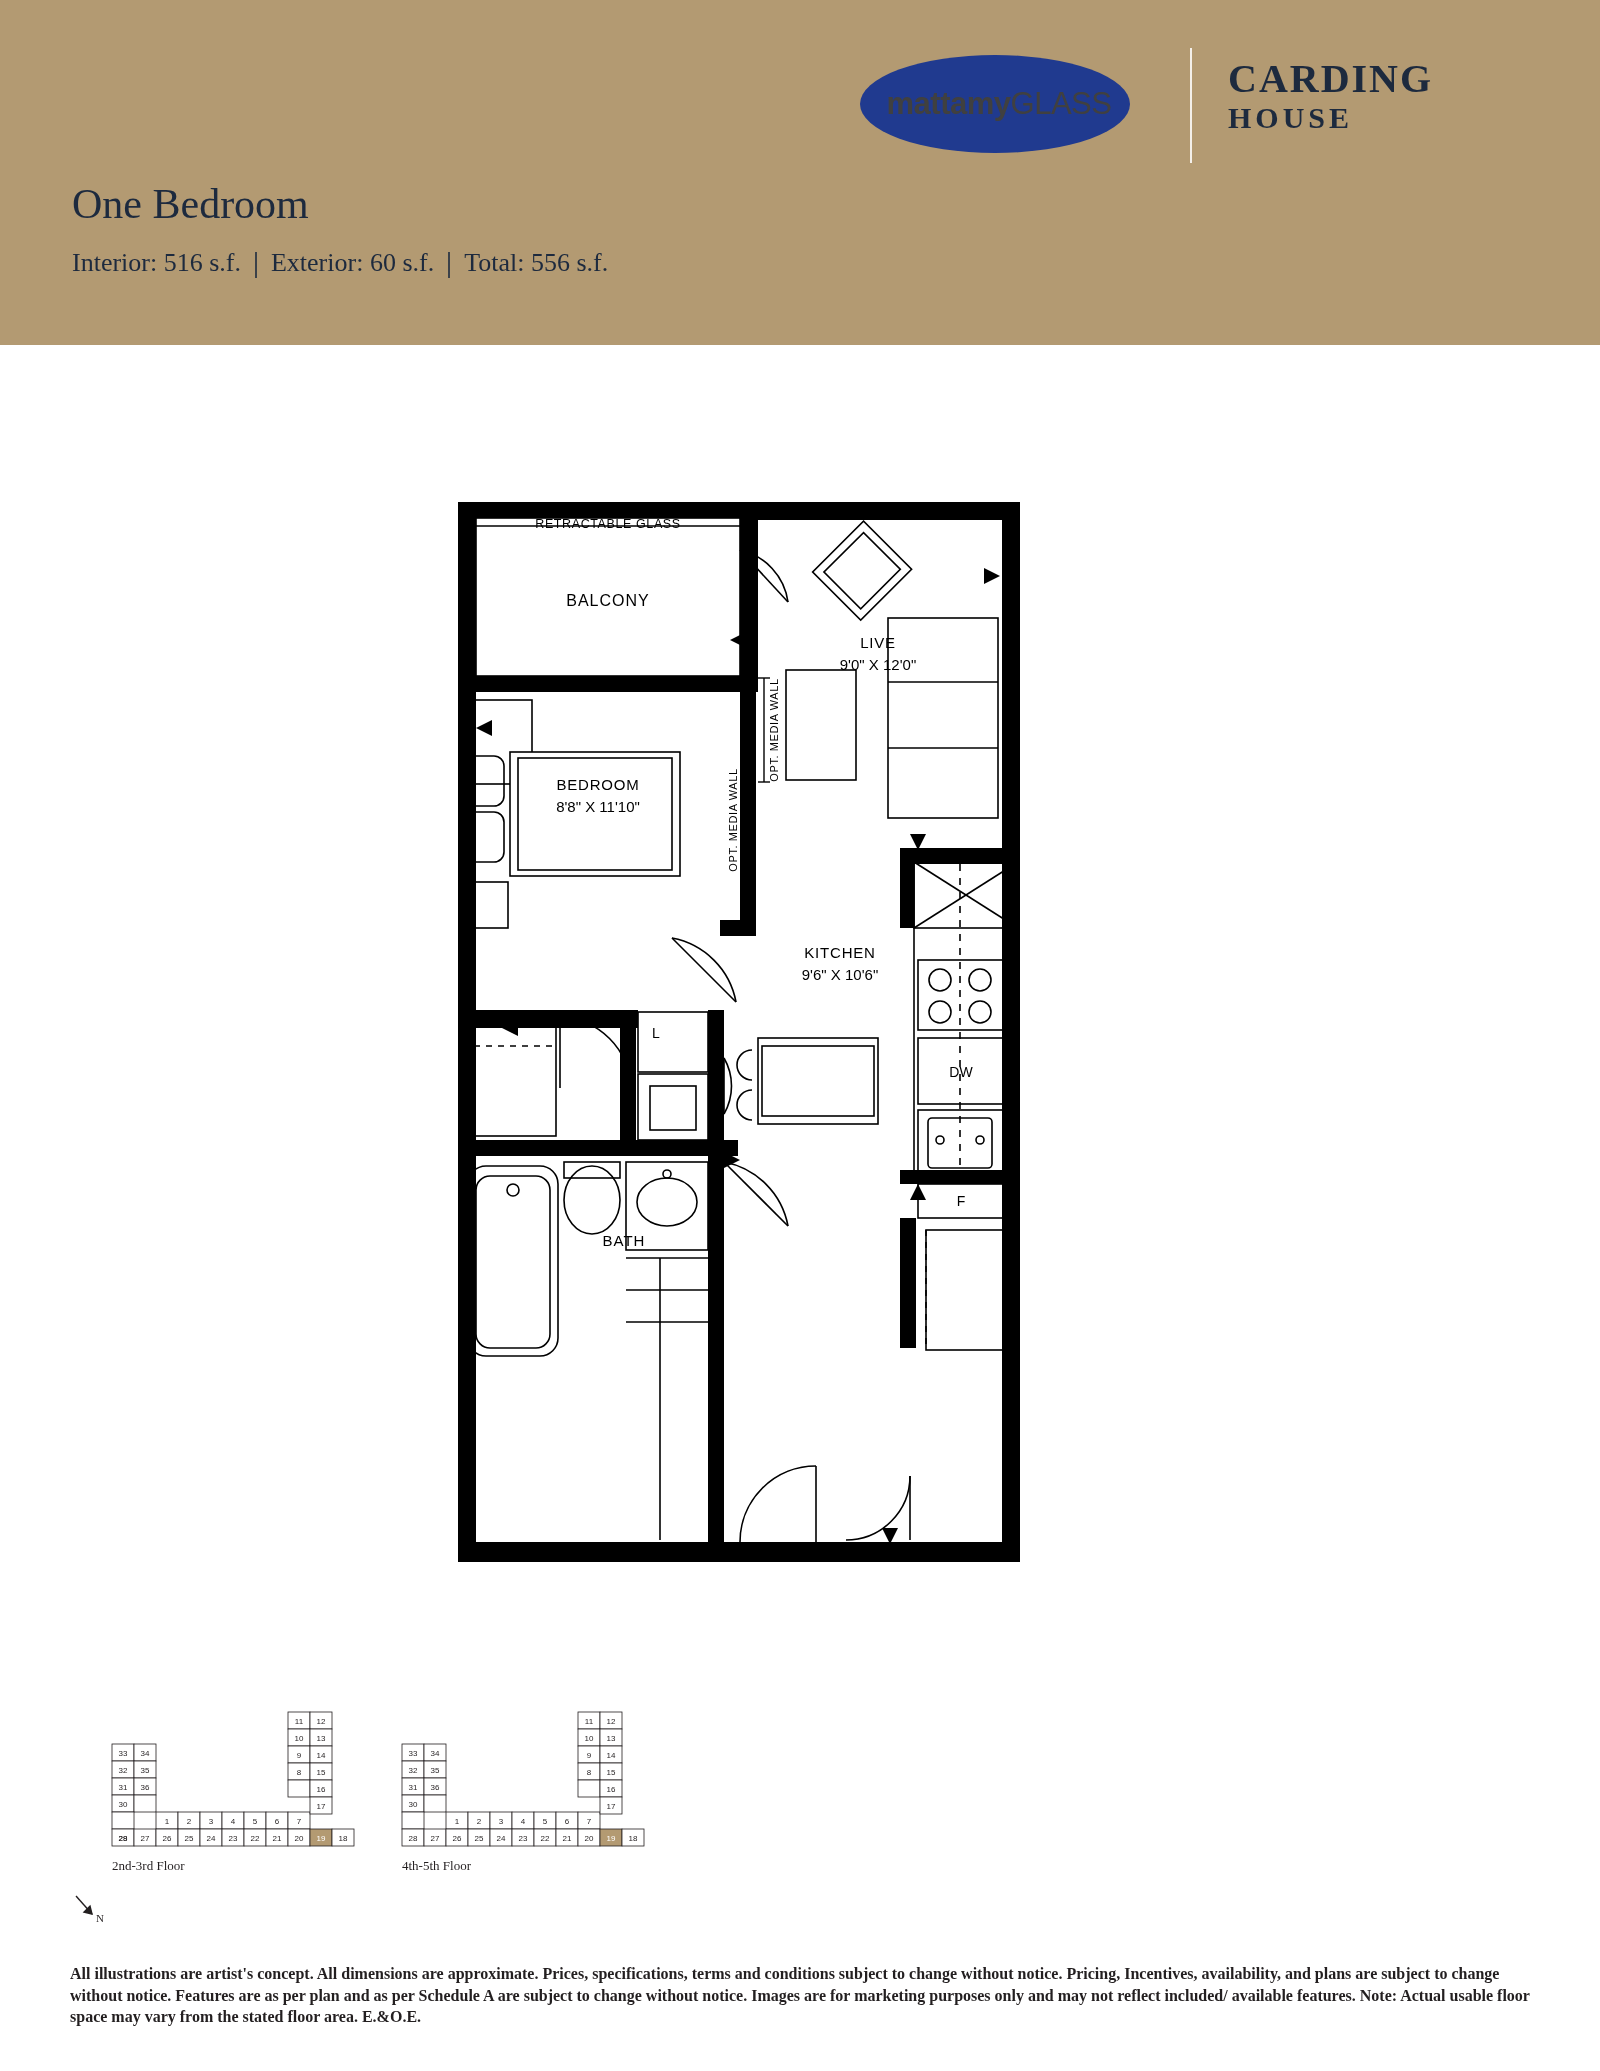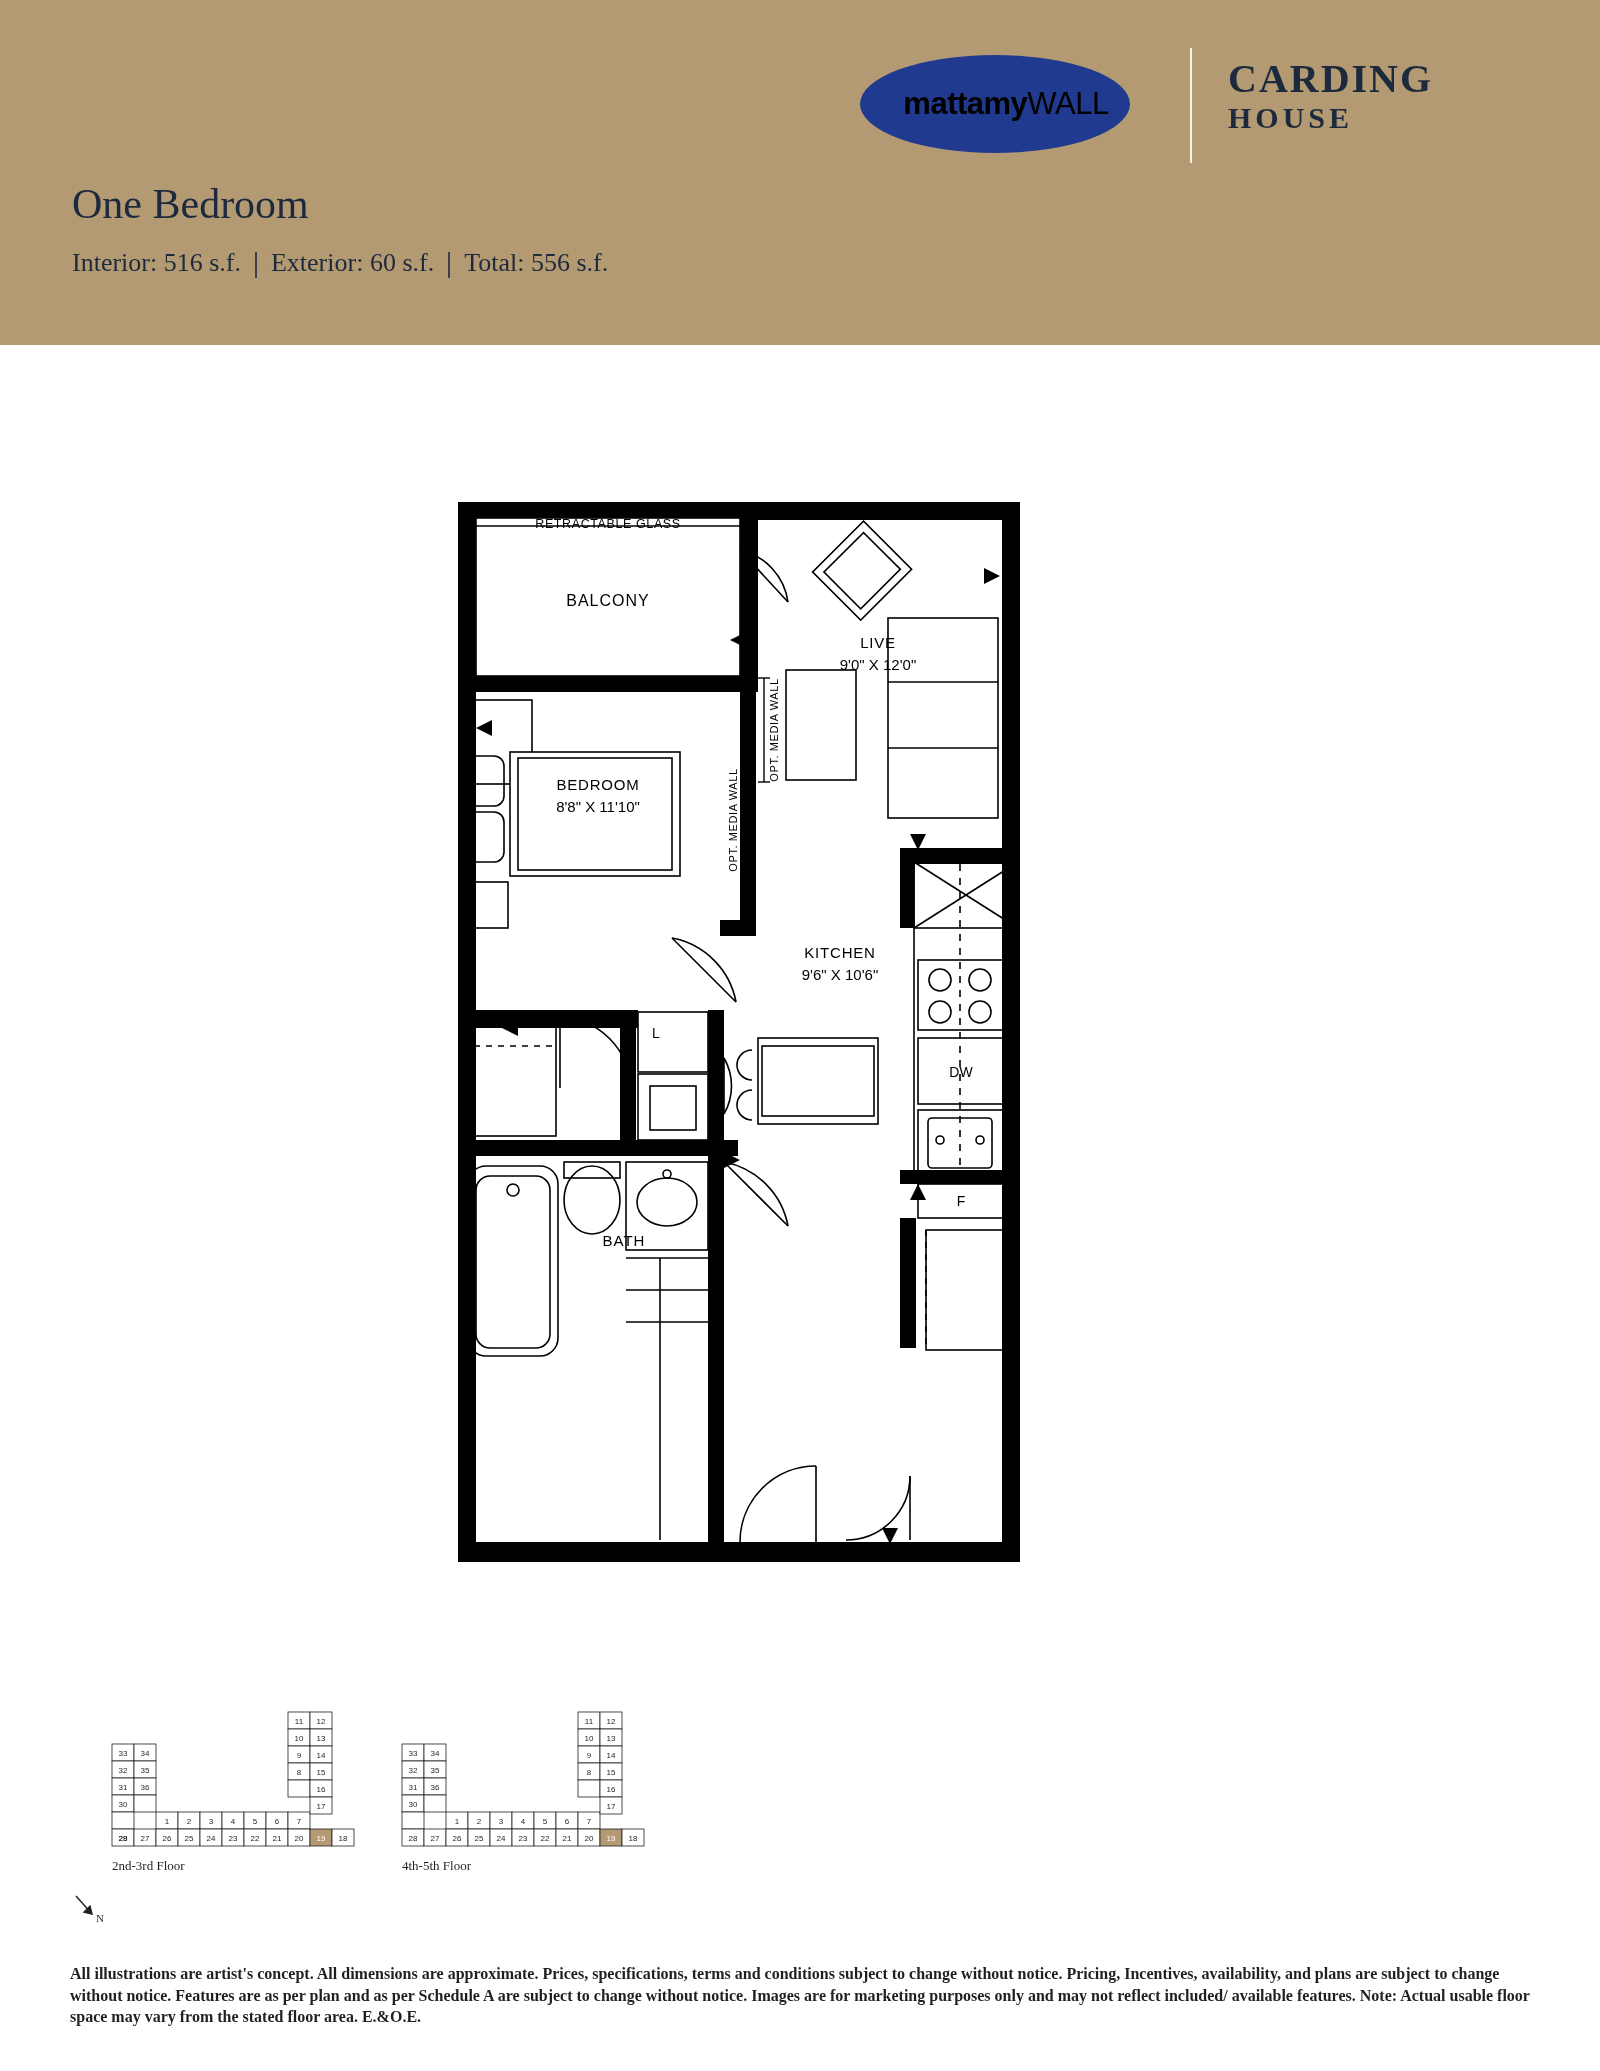--- a/index.html
+++ b/index.html
@@ -86,26 +86,26 @@
     position: absolute;
     left: 0; top: 0;
     width: 270px;
     height: 98px;
     border-radius: 50%;
     background: #1e3a8a;
     background: #203a8f;
   }
   .logo-text {
     position: absolute;
-    left: 11px; top: 0;
+    left: 4px; top: 0;
     width: 270px; height: 98px;
     display: flex;
     align-items: center;
     justify-content: center;
-    color: #000000;
+    color: #404040;
     font-family: "Liberation Sans", sans-serif;
     font-size: 31px;
     letter-spacing: -0.5px;
   }
   .logo-text .b { font-weight: bold; }
   .logo-text .l { font-weight: 300; }
 
   .header-divider {
     position: absolute;
     left: 1190px;
@@ -182,21 +182,21 @@
     <span class="sep"></span>
     <span>Exterior: 60 s.f.</span>
     <span class="sep"></span>
     <span>Total: 556 s.f.</span>
   </div>
 
   <div class="logo-block">
     <div class="logo-oval"></div>
     <div class="logo-text">
       <span class="b">mattamy</span>
-        <span class="l">WALL</span>
+        <span class="l">GLASS</span>
     </div>
   </div>
 
   <div class="header-divider"></div>
 
   <div class="community">
     <div class="community-line1">CARDING</div>
     <div class="community-line2">HOUSE</div>
   </div>
 </div>

